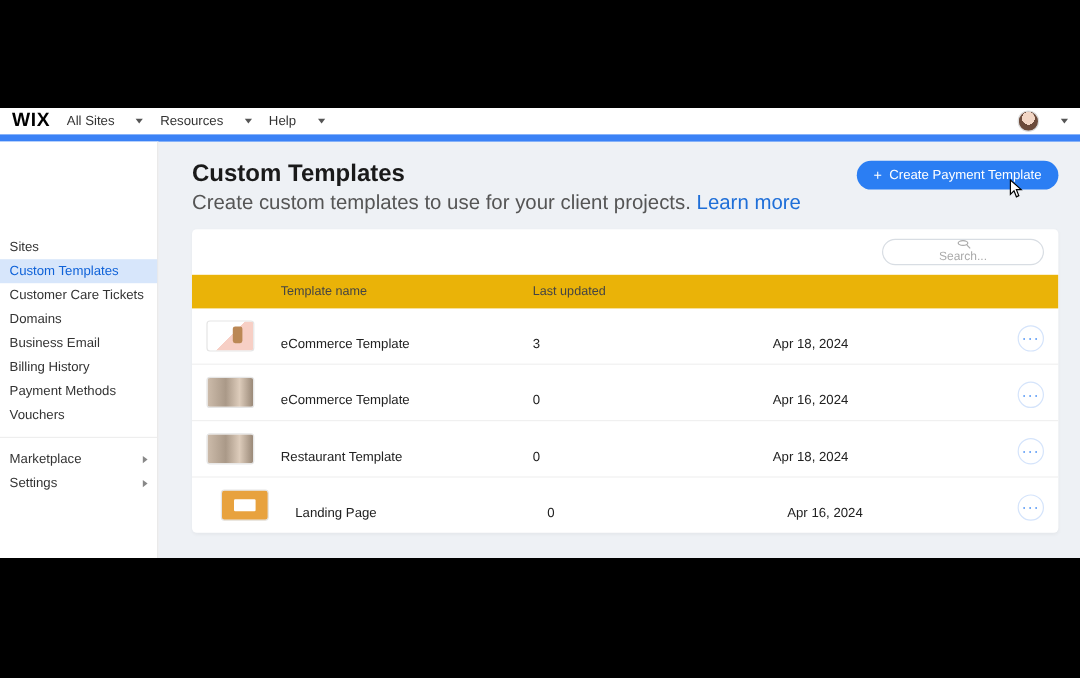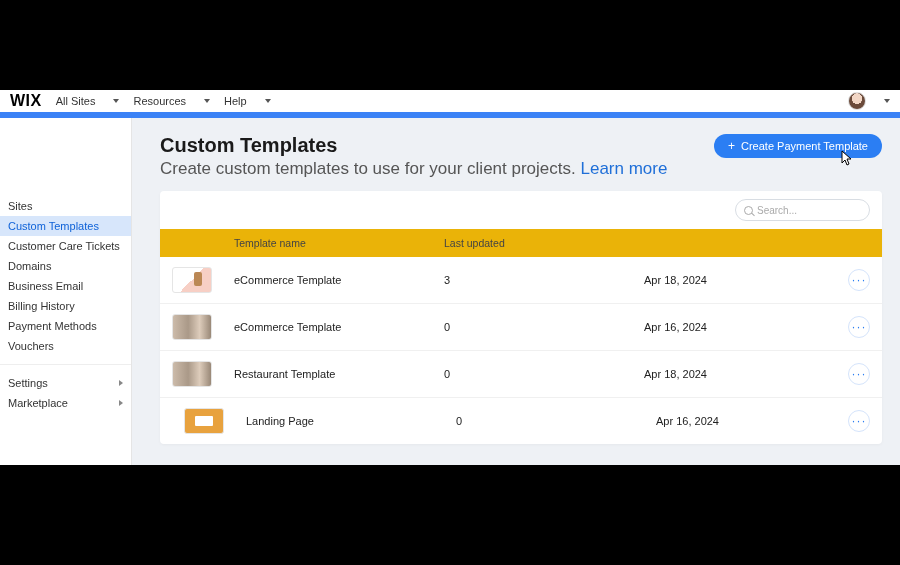--- a/index.html
+++ b/index.html
@@ -161,20 +161,21 @@
     border: 1px solid #d8dde3;
     border-radius: 14px;
     height: 22px;
     width: 135px;
     display: flex;
     align-items: center;
     padding: 0 8px;
     gap: 4px;
     color: #aaa;
     font-size: 10px;
+    flex-direction: column;
   }
   .search-ic {
     width: 9px; height: 9px;
     border: 1.2px solid #aaa;
     border-radius: 50%;
     position: relative;
   }
   .search-ic::after {
     content: '';
     position: absolute;
@@ -191,21 +192,21 @@
     color: #444;
     justify-content: space-between;
   }
   .col-thumb { width: 62px; }
   .col-name { width: 210px; }
   .col-sites { width: 200px; }
   .col-date { flex: 1; }
   .col-act { width: 40px; text-align: right; }
   .trow {
     display: flex;
-    align-items: center;
+    align-items: flex-end;
     padding: 10px 12px;
     border-bottom: 1px solid #f0f0f0;
     font-size: 11px;
     color: #222;
   }
   .trow:last-child { border-bottom: none; margin-left: 12px; }
   .thumb {
     width: 40px; height: 26px;
     border-radius: 3px;
     border: 1px solid #e5e5e5;
@@ -275,25 +276,25 @@
           <span>Billing History</span>
         </div>
       <div class="sidebar-item">
           <span>Payment Methods</span>
         </div>
       <div class="sidebar-item">
           <span>Vouchers</span>
         </div>
       <div class="sidebar-sep"></div>
       <div class="sidebar-item">
-        <span>Settings</span>
+        <span>Marketplace</span>
         <span class="chev-right"></span>
       </div>
       <div class="sidebar-item">
-        <span>Marketplace</span>
+        <span>Settings</span>
         <span class="chev-right"></span>
       </div>
     </div>
 
     <div class="content">
 
       <div class="header-row">
         <div>
           <div class="page-title">Custom Templates</div>
           <div class="page-subtitle">

